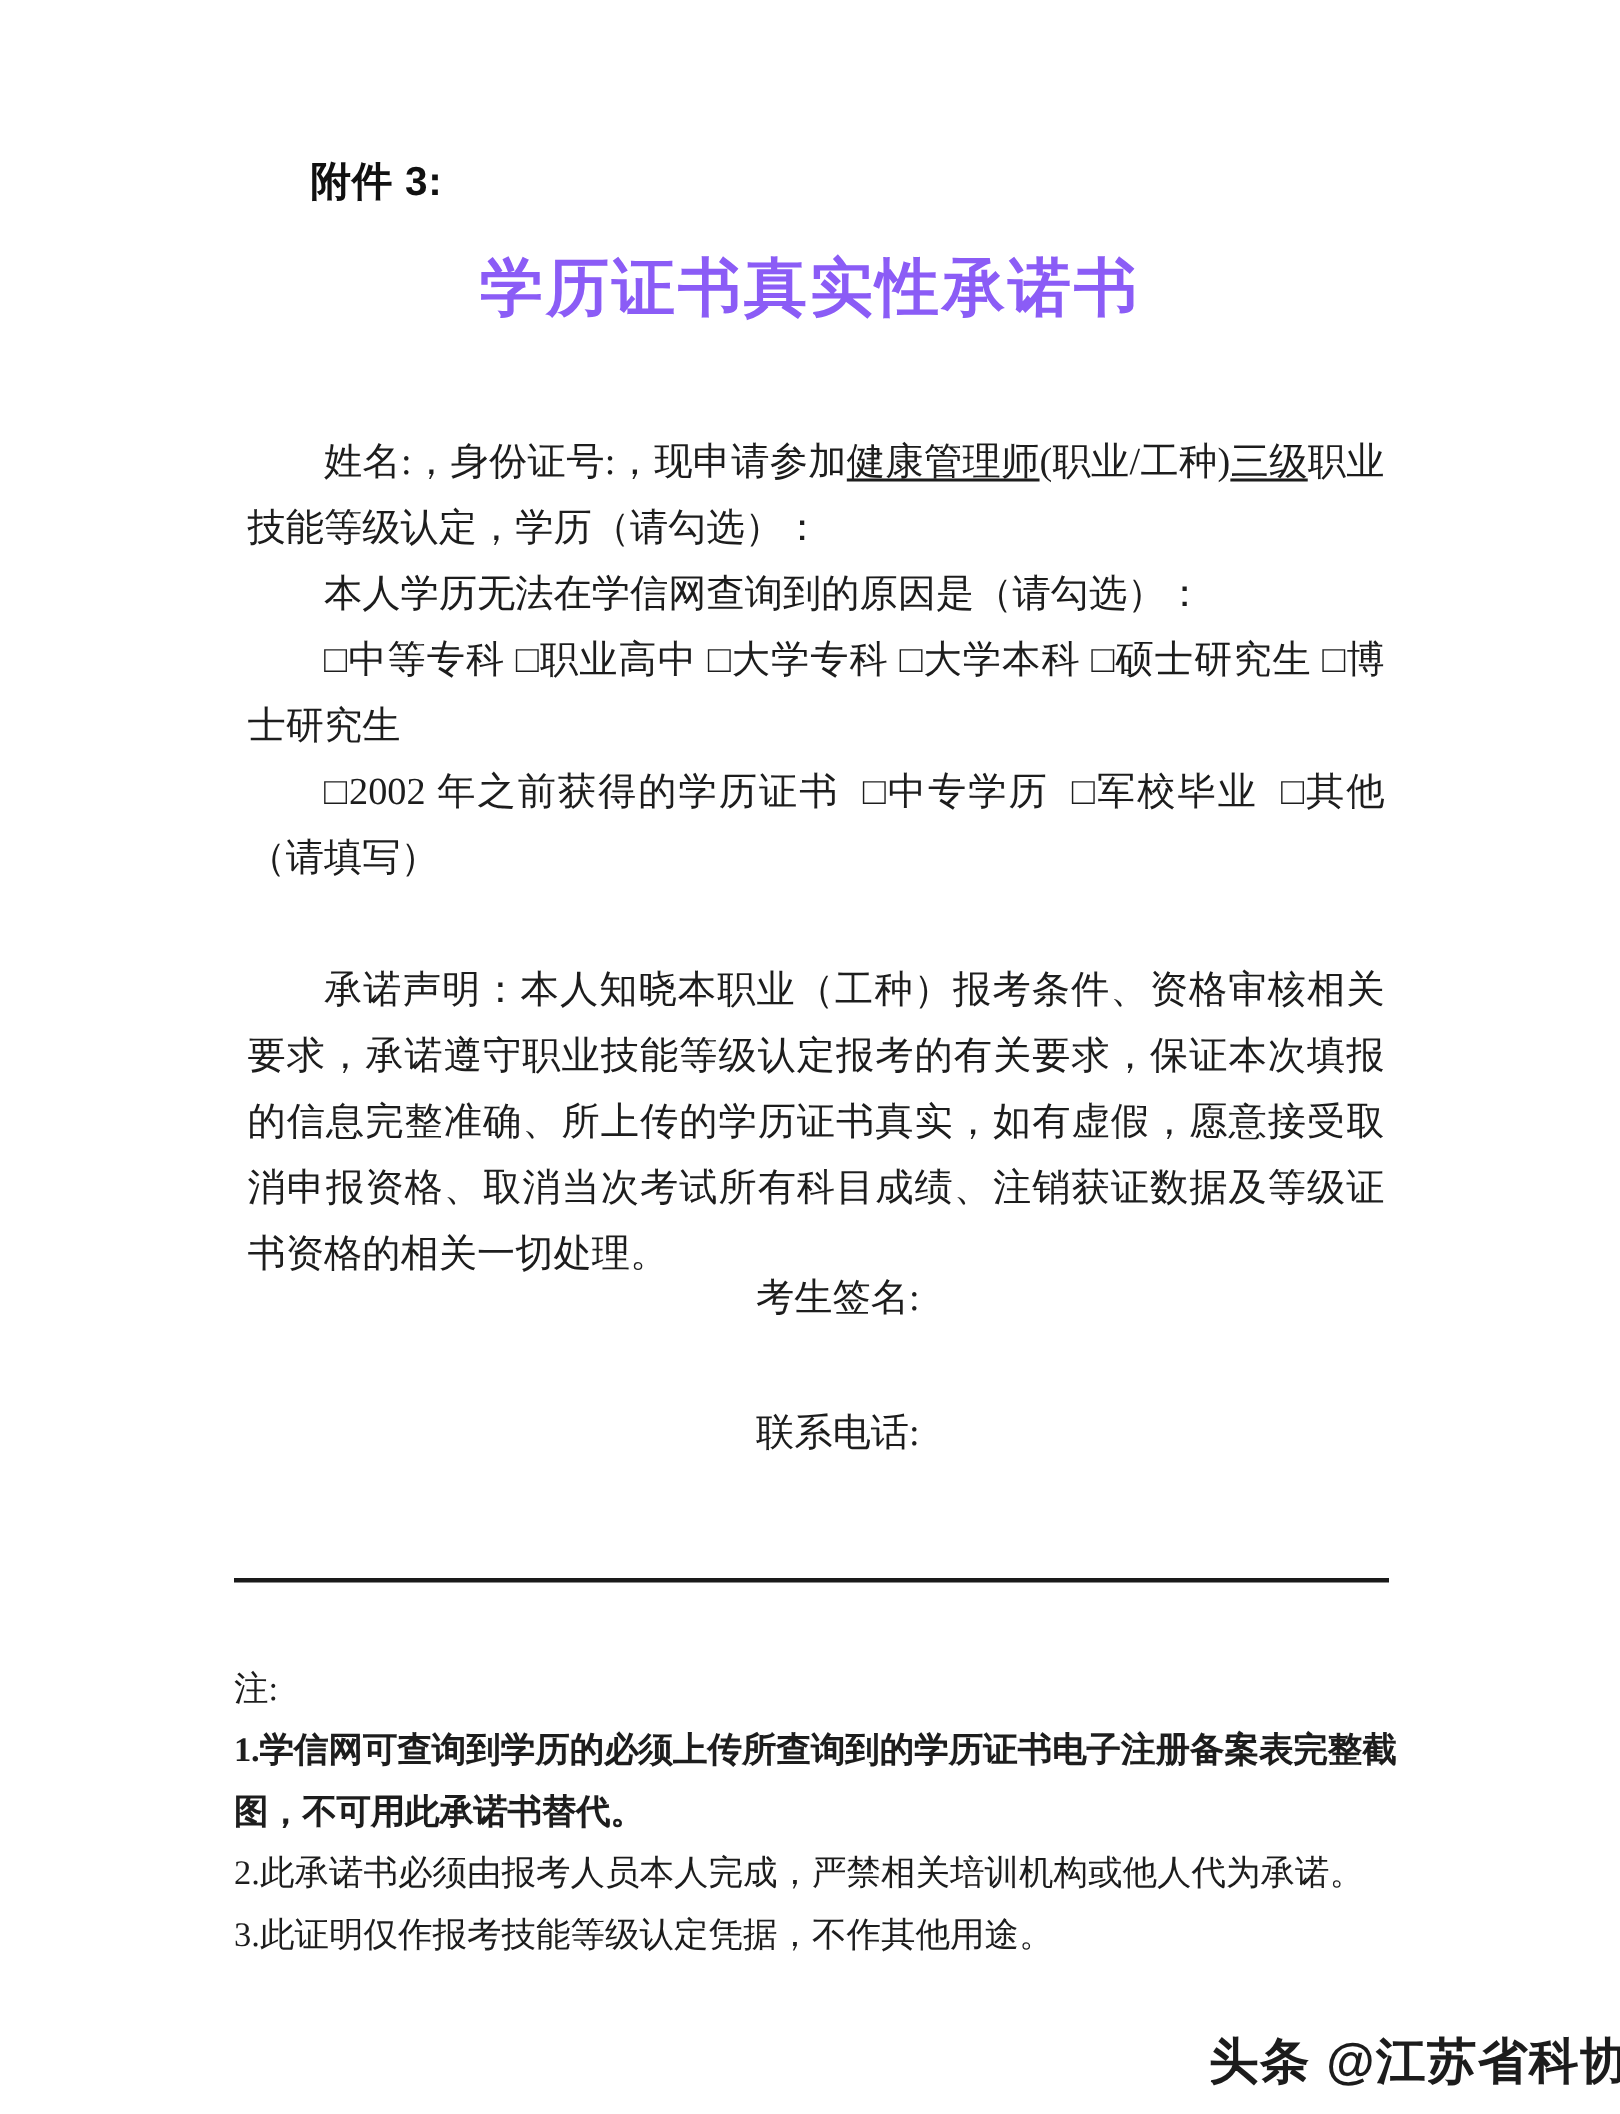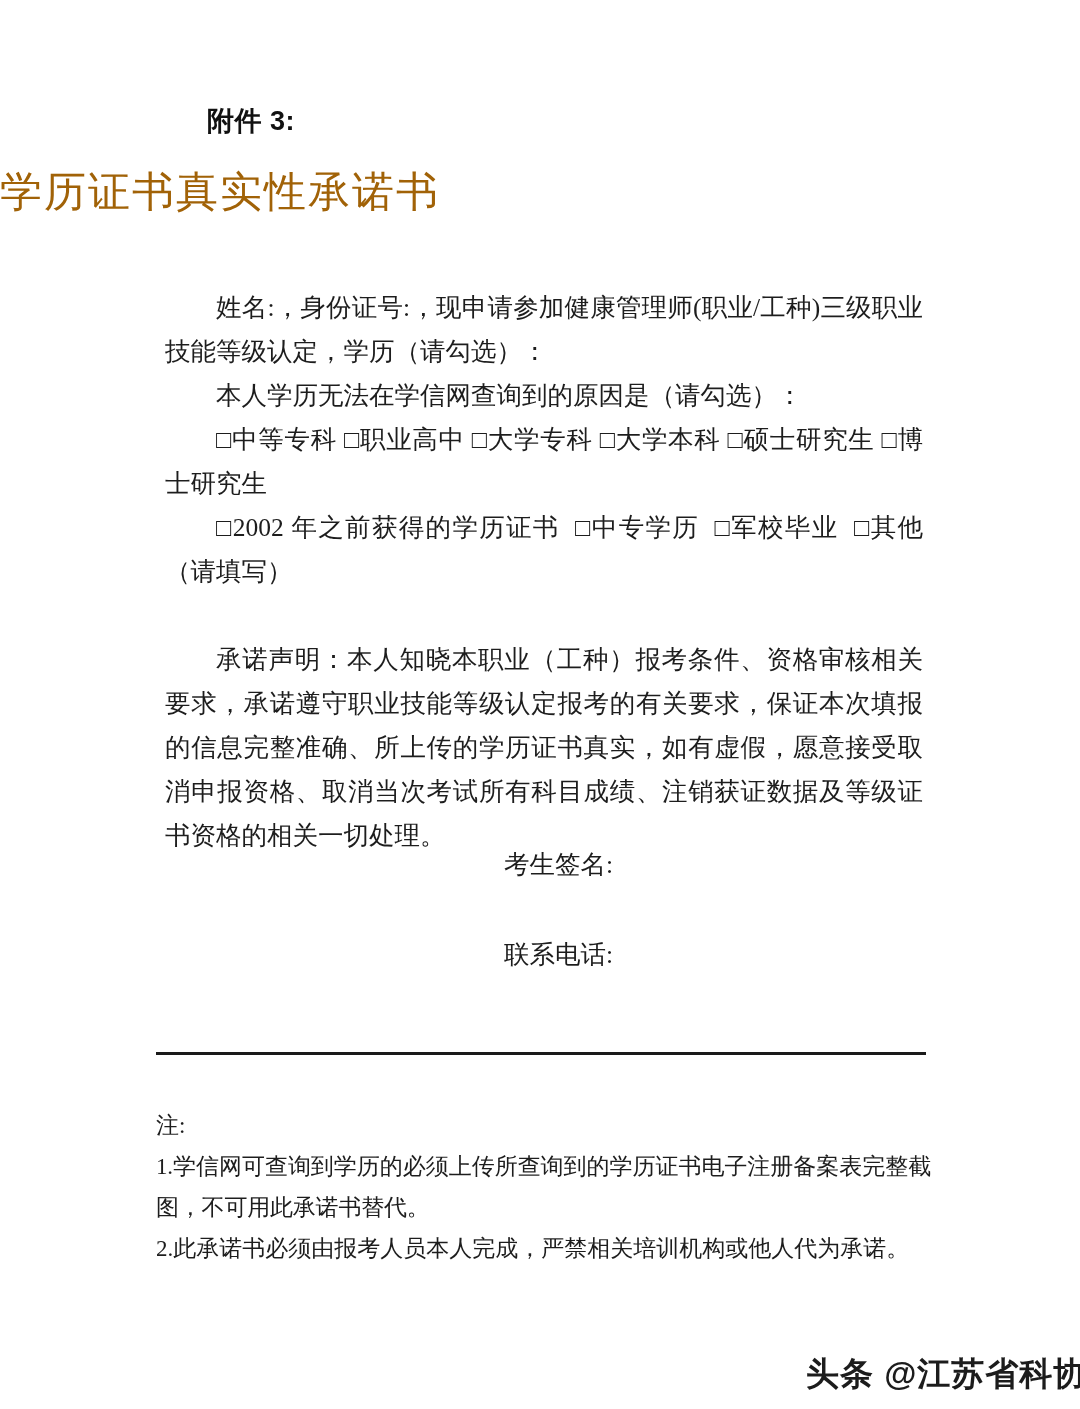--- a/index.html
+++ b/index.html
@@ -36,26 +36,26 @@
     color: #111;
     white-space: pre;
   }
 
   
   .doc-title {
     position: absolute;
     left: 0;
     top: 164px;
     width: 1080px;
-    text-align: left;
+    text-align: center;
     font-family: "Liberation Sans", "DejaVu Sans", sans-serif;
     font-size: 42px;
-    font-weight: 400;
+    font-weight: 700;
     letter-spacing: 2px;
-    color: #a16207;
+    color: #8b5cf6;
   }
 
   
   .body-block {
     position: absolute;
     left: 165px;
     top: 286px;
     width: 758px;
     font-size: 25.5px;
     line-height: 44px;
@@ -63,21 +63,21 @@
     text-justify: inter-character;
     color: #1d1d1d;
   }
 
   .para {
     margin: 0;
     text-indent: 2em;
     text-align: justify;
   }
 
-  .u { text-underline-offset: 3px; }
+  .u { text-decoration: underline; text-underline-offset: 3px; }
 
   .spacer-line { height: 44px; }
 
   
   .sig-block {
     position: absolute;
     left: 504px;
     top: 843px;
     font-size: 25.5px;
     line-height: 44px;
@@ -115,21 +115,21 @@
     width: 775px;
     font-size: 23px;
     line-height: 41px;
     color: #1d1d1d;
   }
   .note {
     margin: 0;
     text-align: justify;
   }
   .note.bold {
-    font-weight: 400;
+    font-weight: 700;
     letter-spacing: -0.2px;
   }
 
   
   .watermark {
     position: absolute;
     left: 806px;
     top: 1352px;
     font-family: "Liberation Sans", "DejaVu Sans", sans-serif;
     font-size: 33px;
@@ -170,17 +170,18 @@
     <div class="sig-line">联系电话:</div>
   </div>
 
 
   <div class="divider"></div>
 
   <div class="notes-block">
     <p class="note">注:</p>
     <p class="note bold">1.学信网可查询到学历的必须上传所查询到的学历证书电子注册备案表完整截图，不可用此承诺书替代。</p>
     <p class="note">2.此承诺书必须由报考人员本人完成，严禁相关培训机构或他人代为承诺。</p>
+    <p class="note">3.此证明仅作报考技能等级认定凭据，不作其他用途。</p>
   </div>
 
   <div class="watermark">头条 @江苏省科协</div>
 
 </div>
 
 </body></html>

